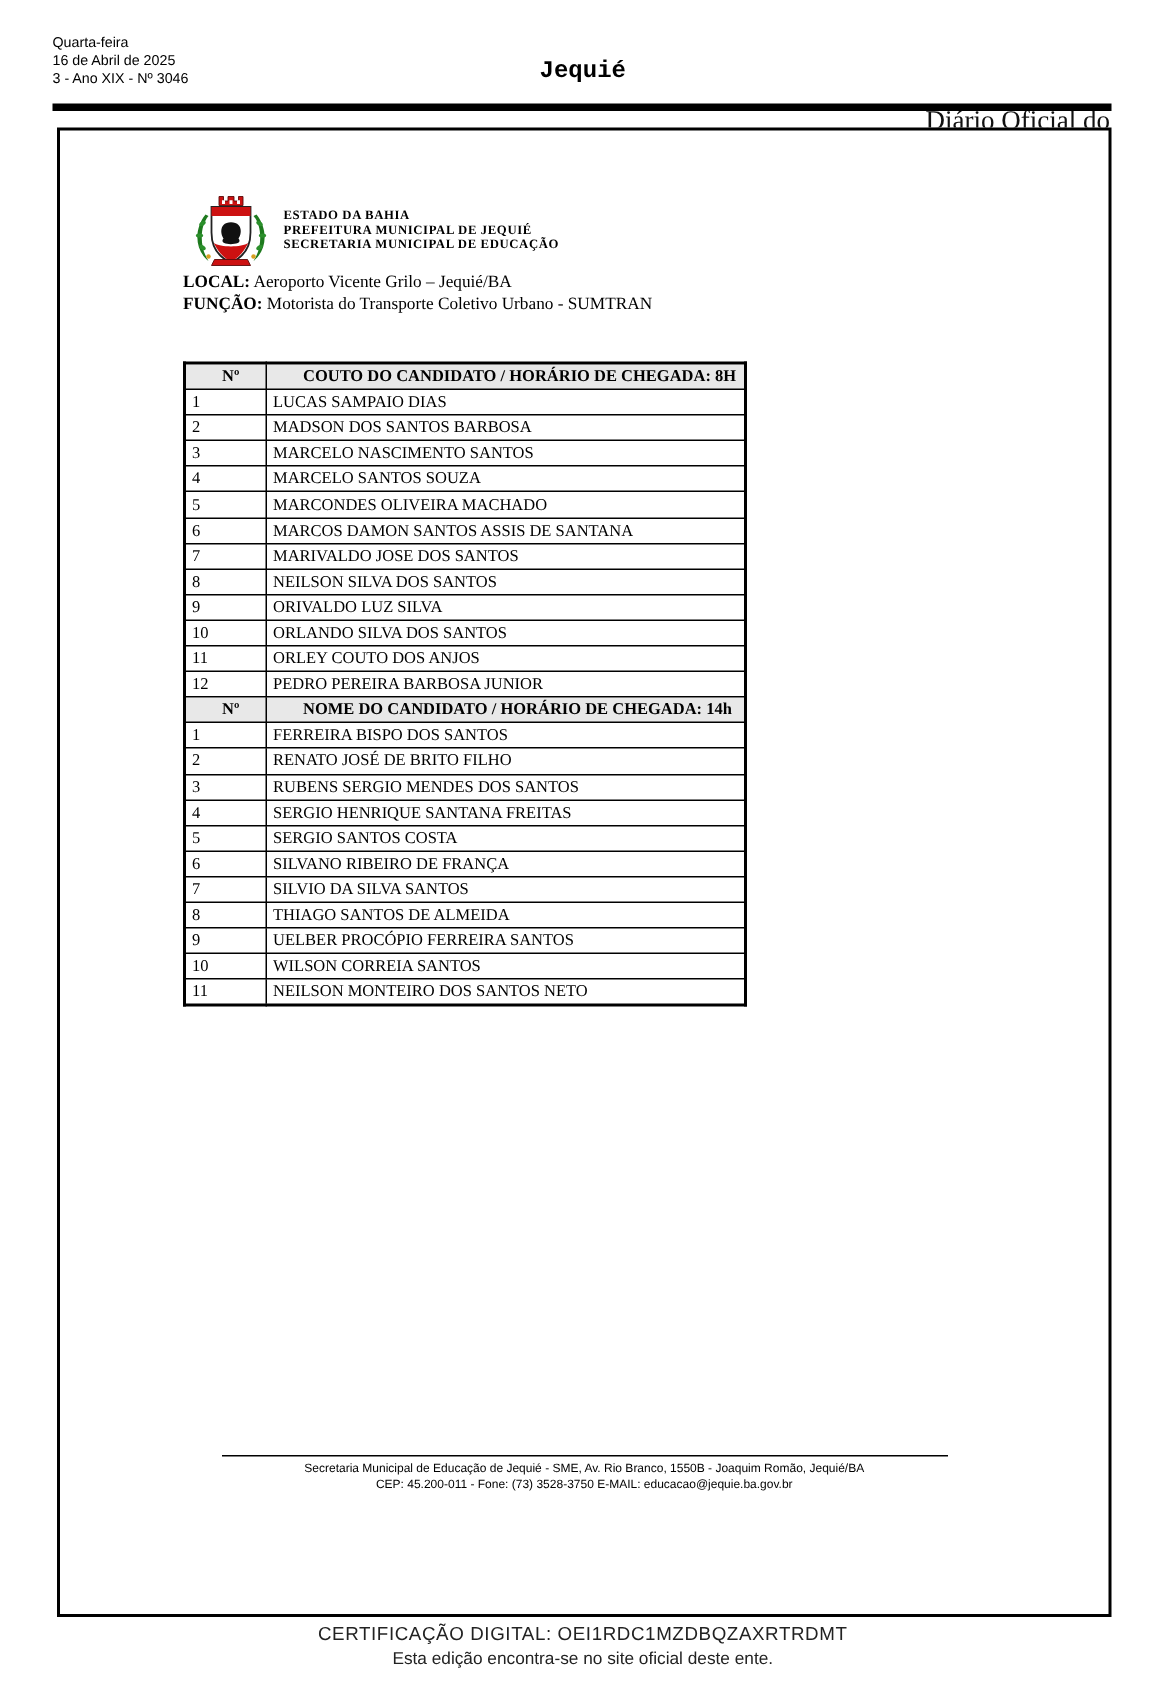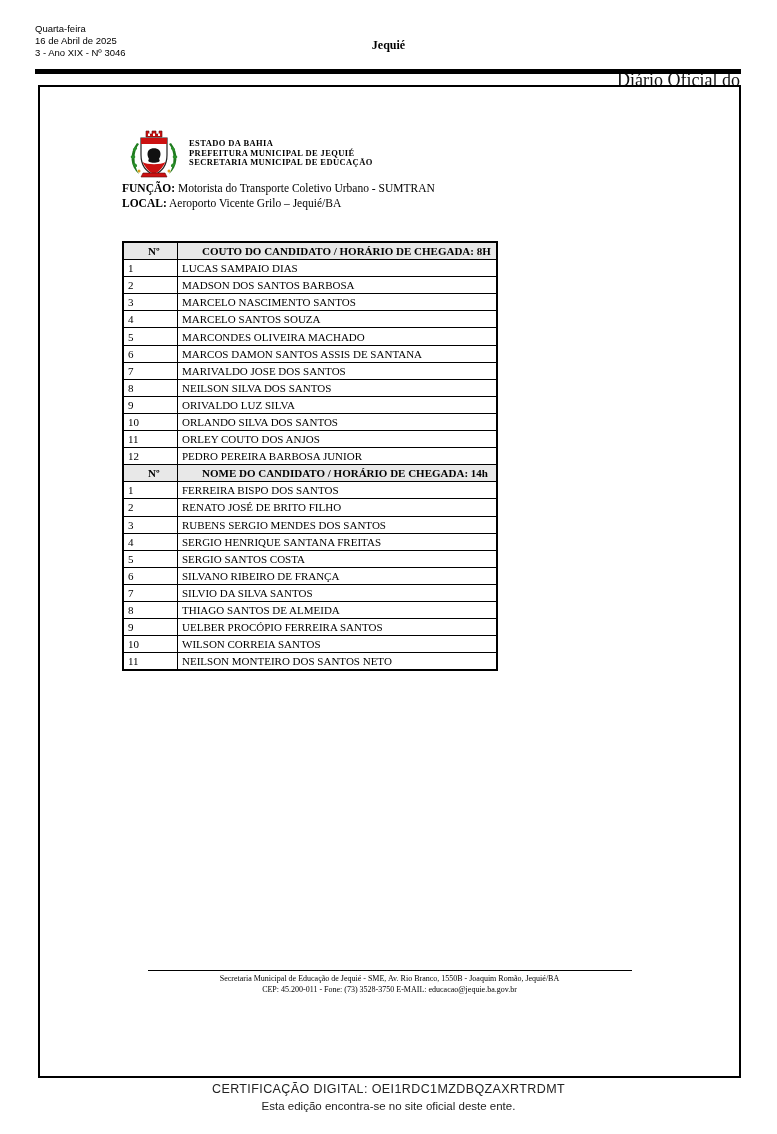--- a/index.html
+++ b/index.html
@@ -13,22 +13,22 @@
   }
   
   .mast-left{
     position:absolute;left:35px;top:23px;
     font-family:"Liberation Sans", sans-serif;
     font-size:9.5px;line-height:12px;color:#000;
   }
   .mast-center{
     position:absolute;left:0;top:38px;width:777px;
     text-align:center;
-    font-family:Liberation Serif, serif;
-    font-weight:bold;font-size:12px;
+    font-family:Liberation Mono, monospace;
+    font-weight:bold;font-size:16px;
   }
   .mast-right{
     position:absolute;right:37px;top:25px;
     text-align:right;
     margin-top:46px;
   }
   .logo-line1{
     font-family:"Liberation Serif", serif;
     font-size:18px;line-height:19px;color:#111;
   }
@@ -81,21 +81,21 @@
   .cand-table .col-num{width:29px;}
   .cand-table tr.hdr td{
     background:#e8e8e8;
     font-weight:bold;
     padding-left:24px;
   }
   
   .doc-footer{
     position:absolute;left:0;top:883px;width:699px;
     text-align:center;
-    font-family:Liberation Serif, serif;
+    font-family:Liberation Sans, sans-serif;
     font-size:8px;line-height:10.5px;color:#000;
   }
   .footer-rule{
     margin:0 auto 3px auto;width:484px;height:1px;background:#000;
   }
   
   .cert{
     position:absolute;left:0;top:1081px;width:777px;
     text-align:center;color:#222;
     font-family:"Liberation Sans", sans-serif;
@@ -150,22 +150,22 @@
         <path d="M16 44 L38 44 L40 48 L14 48 Z" fill="#cc1111" stroke="#5a0a0a" stroke-width="0.6"></path>
       </svg>
       <div class="org-lines">
         <div>ESTADO DA BAHIA</div>
         <div>PREFEITURA MUNICIPAL DE JEQUIÉ</div>
         <div>SECRETARIA MUNICIPAL DE EDUCAÇÃO</div>
       </div>
     </div>
 
     <div class="info-block">
+      <div><span class="info-label">LOCAL:</span> <span>Aeroporto Vicente Grilo – Jequié/BA</span></div>
       <div><span class="info-label">FUNÇÃO:</span> <span>Motorista do Transporte Coletivo Urbano - SUMTRAN</span></div>
-      <div><span class="info-label">LOCAL:</span> <span>Aeroporto Vicente Grilo – Jequié/BA</span></div>
     </div>
 
     <table class="cand-table">
       <tbody>
           <tr class="hdr">
         <td class="col-num">Nº</td>
         <td>COUTO DO CANDIDATO / HORÁRIO DE CHEGADA: 8H</td>
       </tr>
       <tr>
             <td>1</td>

